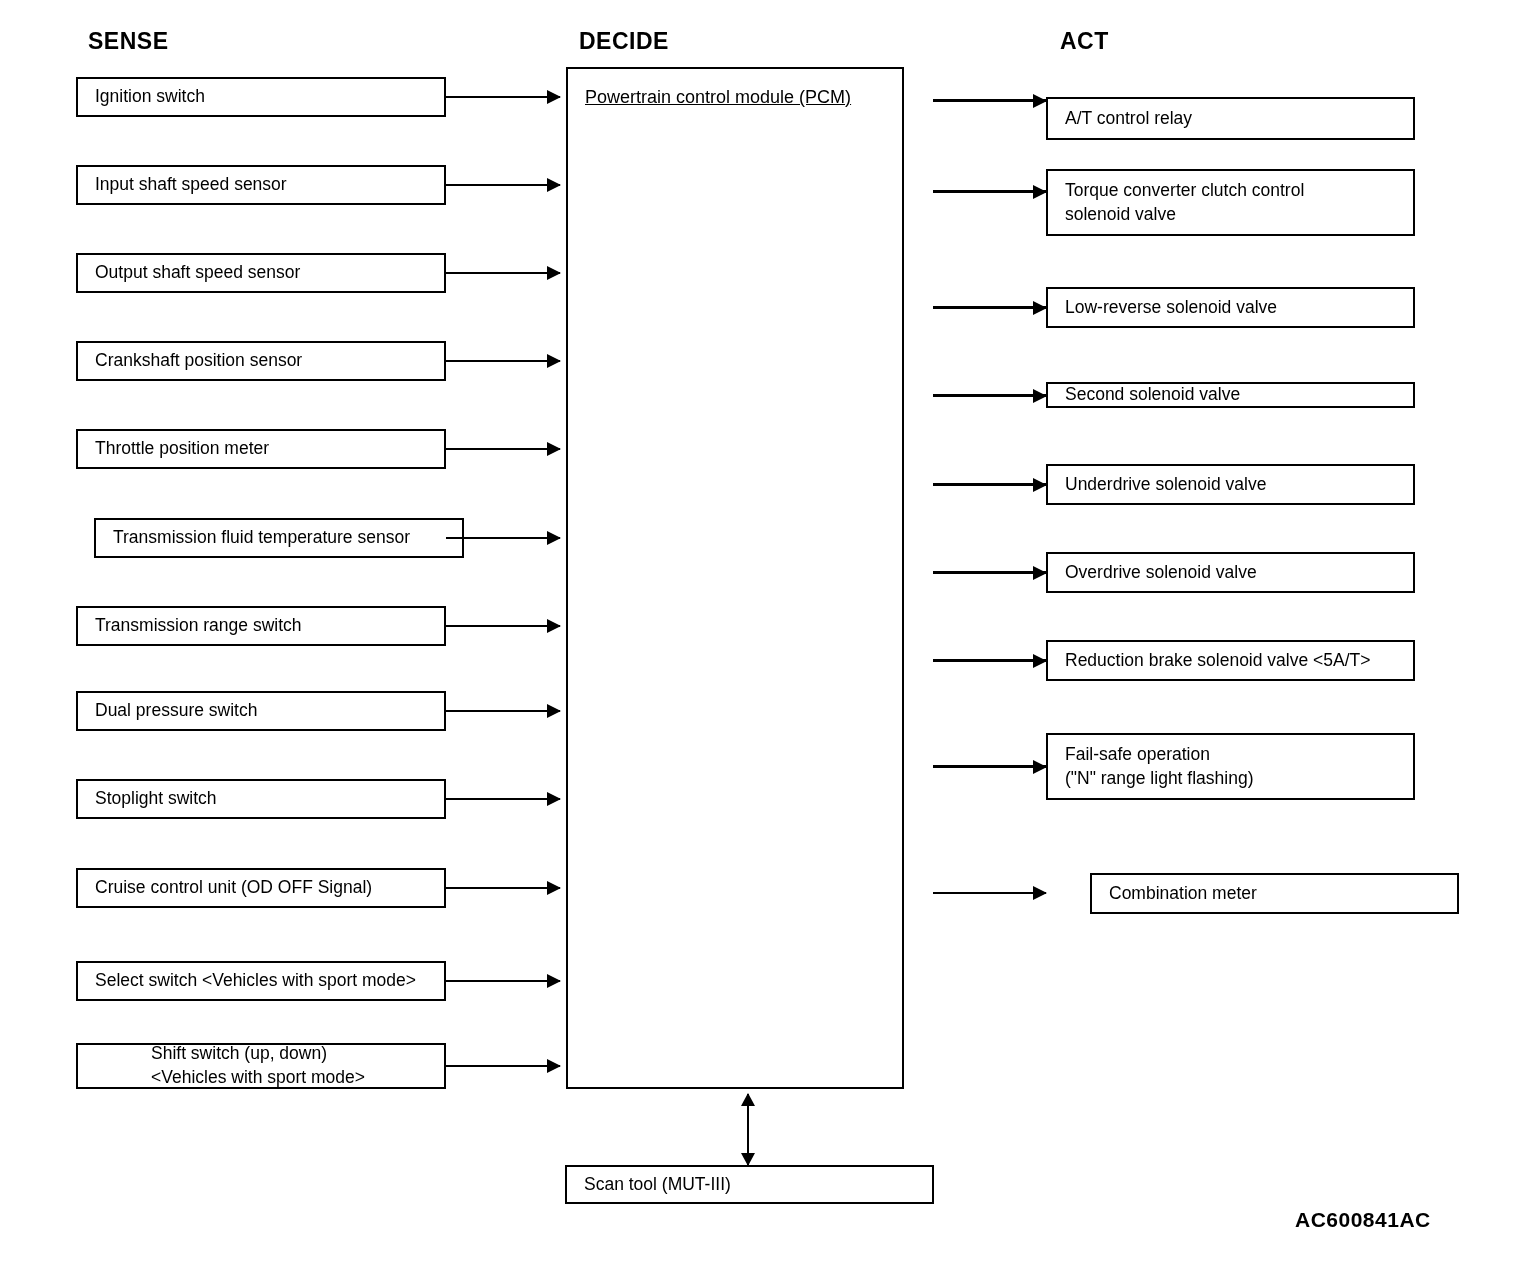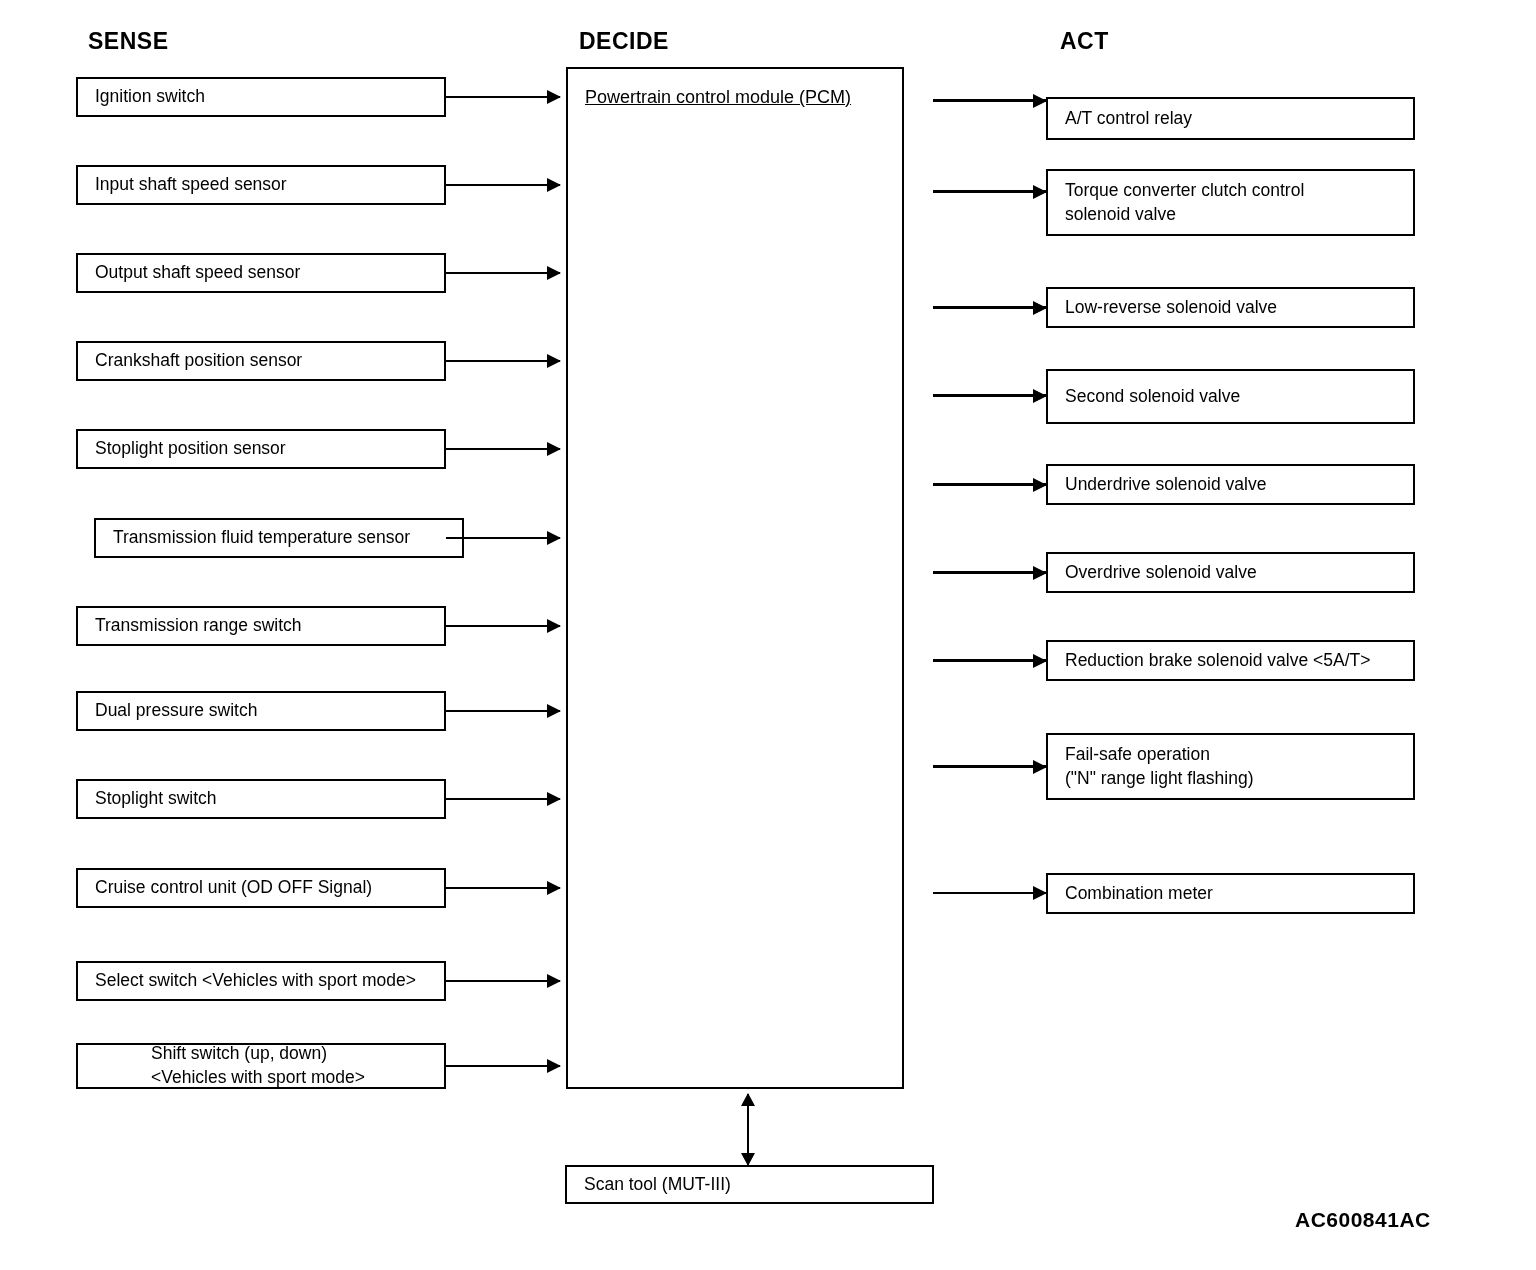--- a/index.html
+++ b/index.html
@@ -113,21 +113,21 @@
   <div class="node" style="left:76px; top:165px; width:370px; height:40px;">
     <span class="node-label">Input shaft speed sensor</span>
   </div>
   <div class="node" style="left:76px; top:253px; width:370px; height:40px;">
     <span class="node-label">Output shaft speed sensor</span>
   </div>
   <div class="node" style="left:76px; top:341px; width:370px; height:40px;">
     <span class="node-label">Crankshaft position sensor</span>
   </div>
   <div class="node" style="left:76px; top:429px; width:370px; height:40px;">
-    <span class="node-label">Stoplight position sensor</span>
+    <span class="node-label">Throttle position meter</span>
   </div>
   <div class="node" style="left:76px; top:518px; width:370px; height:40px;margin-left:18px;">
     <span class="node-label">Transmission fluid temperature sensor</span>
   </div>
   <div class="node" style="left:76px; top:606px; width:370px; height:40px;">
     <span class="node-label">Transmission range switch</span>
   </div>
   <div class="node" style="left:76px; top:691px; width:370px; height:40px;">
     <span class="node-label">Dual pressure switch</span>
   </div>
@@ -175,37 +175,37 @@
   <div class="node" style="left:1046px; top:97px; width:369px; height:43px;">
     <span class="node-label">A/T control relay</span>
   </div>
   <div class="node" style="left:1046px; top:169px; width:369px; height:67px;">
     <span class="node-label">Torque converter clutch control
 solenoid valve</span>
   </div>
   <div class="node" style="left:1046px; top:287px; width:369px; height:41px;">
     <span class="node-label">Low-reverse solenoid valve</span>
   </div>
-  <div class="node" style="left:1046px; top:369px; width:369px; height:55px;">
+  <div class="node" style="left:1046px; top:382px; width:369px; height:26px;">
     <span class="node-label">Second solenoid valve</span>
   </div>
   <div class="node" style="left:1046px; top:464px; width:369px; height:41px;">
     <span class="node-label">Underdrive solenoid valve</span>
   </div>
   <div class="node" style="left:1046px; top:552px; width:369px; height:41px;">
     <span class="node-label">Overdrive solenoid valve</span>
   </div>
   <div class="node" style="left:1046px; top:640px; width:369px; height:41px;">
     <span class="node-label">Reduction brake solenoid valve &lt;5A/T&gt;</span>
   </div>
   <div class="node" style="left:1046px; top:733px; width:369px; height:67px;">
     <span class="node-label">Fail-safe operation
 ("N" range light flashing)</span>
   </div>
-  <div class="node" style="left:1046px; top:873px; width:369px; height:41px;">
+  <div class="node" style="left:1090px; top:873px; width:369px; height:41px;">
     <span class="node-label">Combination meter</span>
   </div>
 
   <div class="vline" style="left:747px; top:1094px; height:71px;"></div>
 
   <div class="node" style="left:565px; top:1165px; width:369px; height:39px;">
     <span class="node-label">Scan tool (MUT-III)</span>
   </div>
 
   <div class="figure-id" style="left:1295px; top:1208px;">AC600841AC</div>

